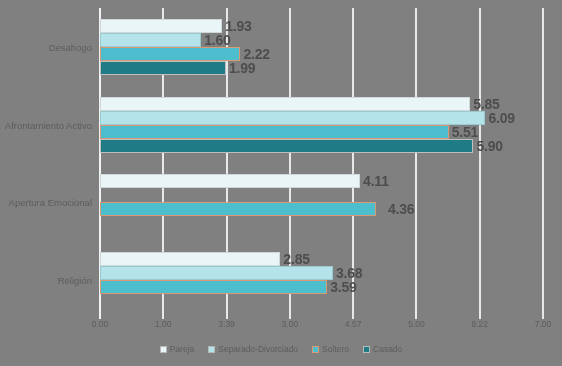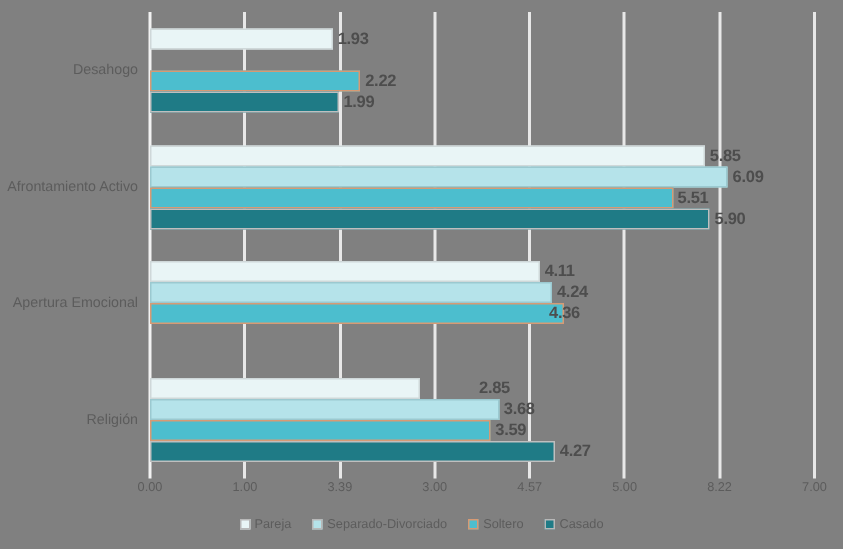--- a/index.html
+++ b/index.html
@@ -58,21 +58,21 @@
   }
   .bar.s0 { background: #e9f5f6; border-color: #cfd8d9; }
   .bar.s1 { background: #b5e3ea; border-color: #9bc9d0; }
   .bar.s2 { background: #4cbece; border-color: #d79a74; }
   .bar.s3 { background: #1f7b86; border-color: #bfbfbf; }
 
   .bar-label {
     position: absolute;
     top: 50%;
     transform: translateY(-50%);
-    font-size: 11px;
+    font-size: 14px;
     font-weight: bold;
     color: #4d4d4d;
     white-space: nowrap;
     letter-spacing: -0.2px;
   }
   
   .cat-label {
     position: absolute;
     right: 556px;
     text-align: right;
@@ -157,20 +157,24 @@
         <div class="gridline" style="left: 315.429px;"></div>
         <div class="gridline" style="left: 378.714px;"></div>
         <div class="gridline" style="left: 442px;"></div>
       </div>
     <div id="bars-layer">
         <div class="bar-group" style="top: 0px; height: 77.75px;">
           <div class="bar-row" style="top: 10.875px; right: 0px;">
             <div class="bar s0" style="width: 122.141px;"></div>
             <div class="bar-label" style="left: 125.141px;">1.93</div>
           </div>
+          <div class="bar-row" style="top: 24.875px; right: 0px;">
+            <div class="bar s1" style="width: 101.257px;"></div>
+            <div class="bar-label" style="left: 104.257px;">1.60</div>
+          </div>
           <div class="bar-row" style="top: 38.875px; right: 0px;">
             <div class="bar s2" style="width: 140.494px;"></div>
             <div class="bar-label" style="left: 143.494px;">2.22</div>
           </div>
           <div class="bar-row" style="top: 52.875px; right: 0px; padding-left: 40px;">
             <div class="bar s3" style="width: 125.939px;"></div>
             <div class="bar-label" style="left: 128.939px;">1.99</div>
           </div>
         </div>
         <div class="bar-group" style="top: 77.75px; height: 77.75px;">
@@ -189,45 +193,37 @@
           <div class="bar-row" style="top: 52.875px; right: 0px;">
             <div class="bar s3" style="width: 373.386px;"></div>
             <div class="bar-label" style="left: 376.386px;">5.90</div>
           </div>
         </div>
         <div class="bar-group" style="top: 155.5px; height: 77.75px;">
           <div class="bar-row" style="top: 10.875px; right: 0px;">
             <div class="bar s0" style="width: 260.104px;"></div>
             <div class="bar-label" style="left: 263.104px;">4.11</div>
           </div>
-          <div class="bar-row" style="top: 24.875px; right: 0px;">
-            <div class="bar s1" style="width: 268.331px;"></div>
-            <div class="bar-label" style="left: 271.331px;">4.24</div>
-          </div>
           <div class="bar-row" style="top: 38.875px; right: 0px;">
             <div class="bar s2" style="width: 275.926px;"></div>
-            <div class="bar-label" style="left: 266px;">4.36</div>
+            <div class="bar-label" style="left: 288px;">4.36</div>
           </div>
         </div>
         <div class="bar-group" style="top: 233.25px; height: 77.75px;">
           <div class="bar-row" style="top: 10.875px; right: 0px;">
             <div class="bar s0" style="width: 180.364px;"></div>
-            <div class="bar-label" style="left: 183.364px; margin-left: 36px;">2.85</div>
+            <div class="bar-label" style="left: 183.364px;">2.85</div>
           </div>
           <div class="bar-row" style="top: 24.875px; right: 0px;">
             <div class="bar s1" style="width: 232.891px;"></div>
             <div class="bar-label" style="left: 235.891px;">3.68</div>
           </div>
           <div class="bar-row" style="top: 38.875px; right: 0px;">
             <div class="bar s2" style="width: 227.196px;"></div>
             <div class="bar-label" style="left: 230.196px;">3.59</div>
-          </div>
-          <div class="bar-row" style="top: 52.875px; right: 0px;">
-            <div class="bar s3" style="width: 270.23px;"></div>
-            <div class="bar-label" style="left: 273.23px;">4.27</div>
           </div>
         </div>
       </div>
   </div>
 
   <div id="cat-labels">
       <div class="cat-label" style="top: 38.875px;">Desahogo</div>
       <div class="cat-label" style="top: 116.625px;">Afrontamiento Activo</div>
       <div class="cat-label" style="top: 272.125px;">Religión</div>
       <div class="cat-label" style="top: 194.375px;">Apertura Emocional</div>

